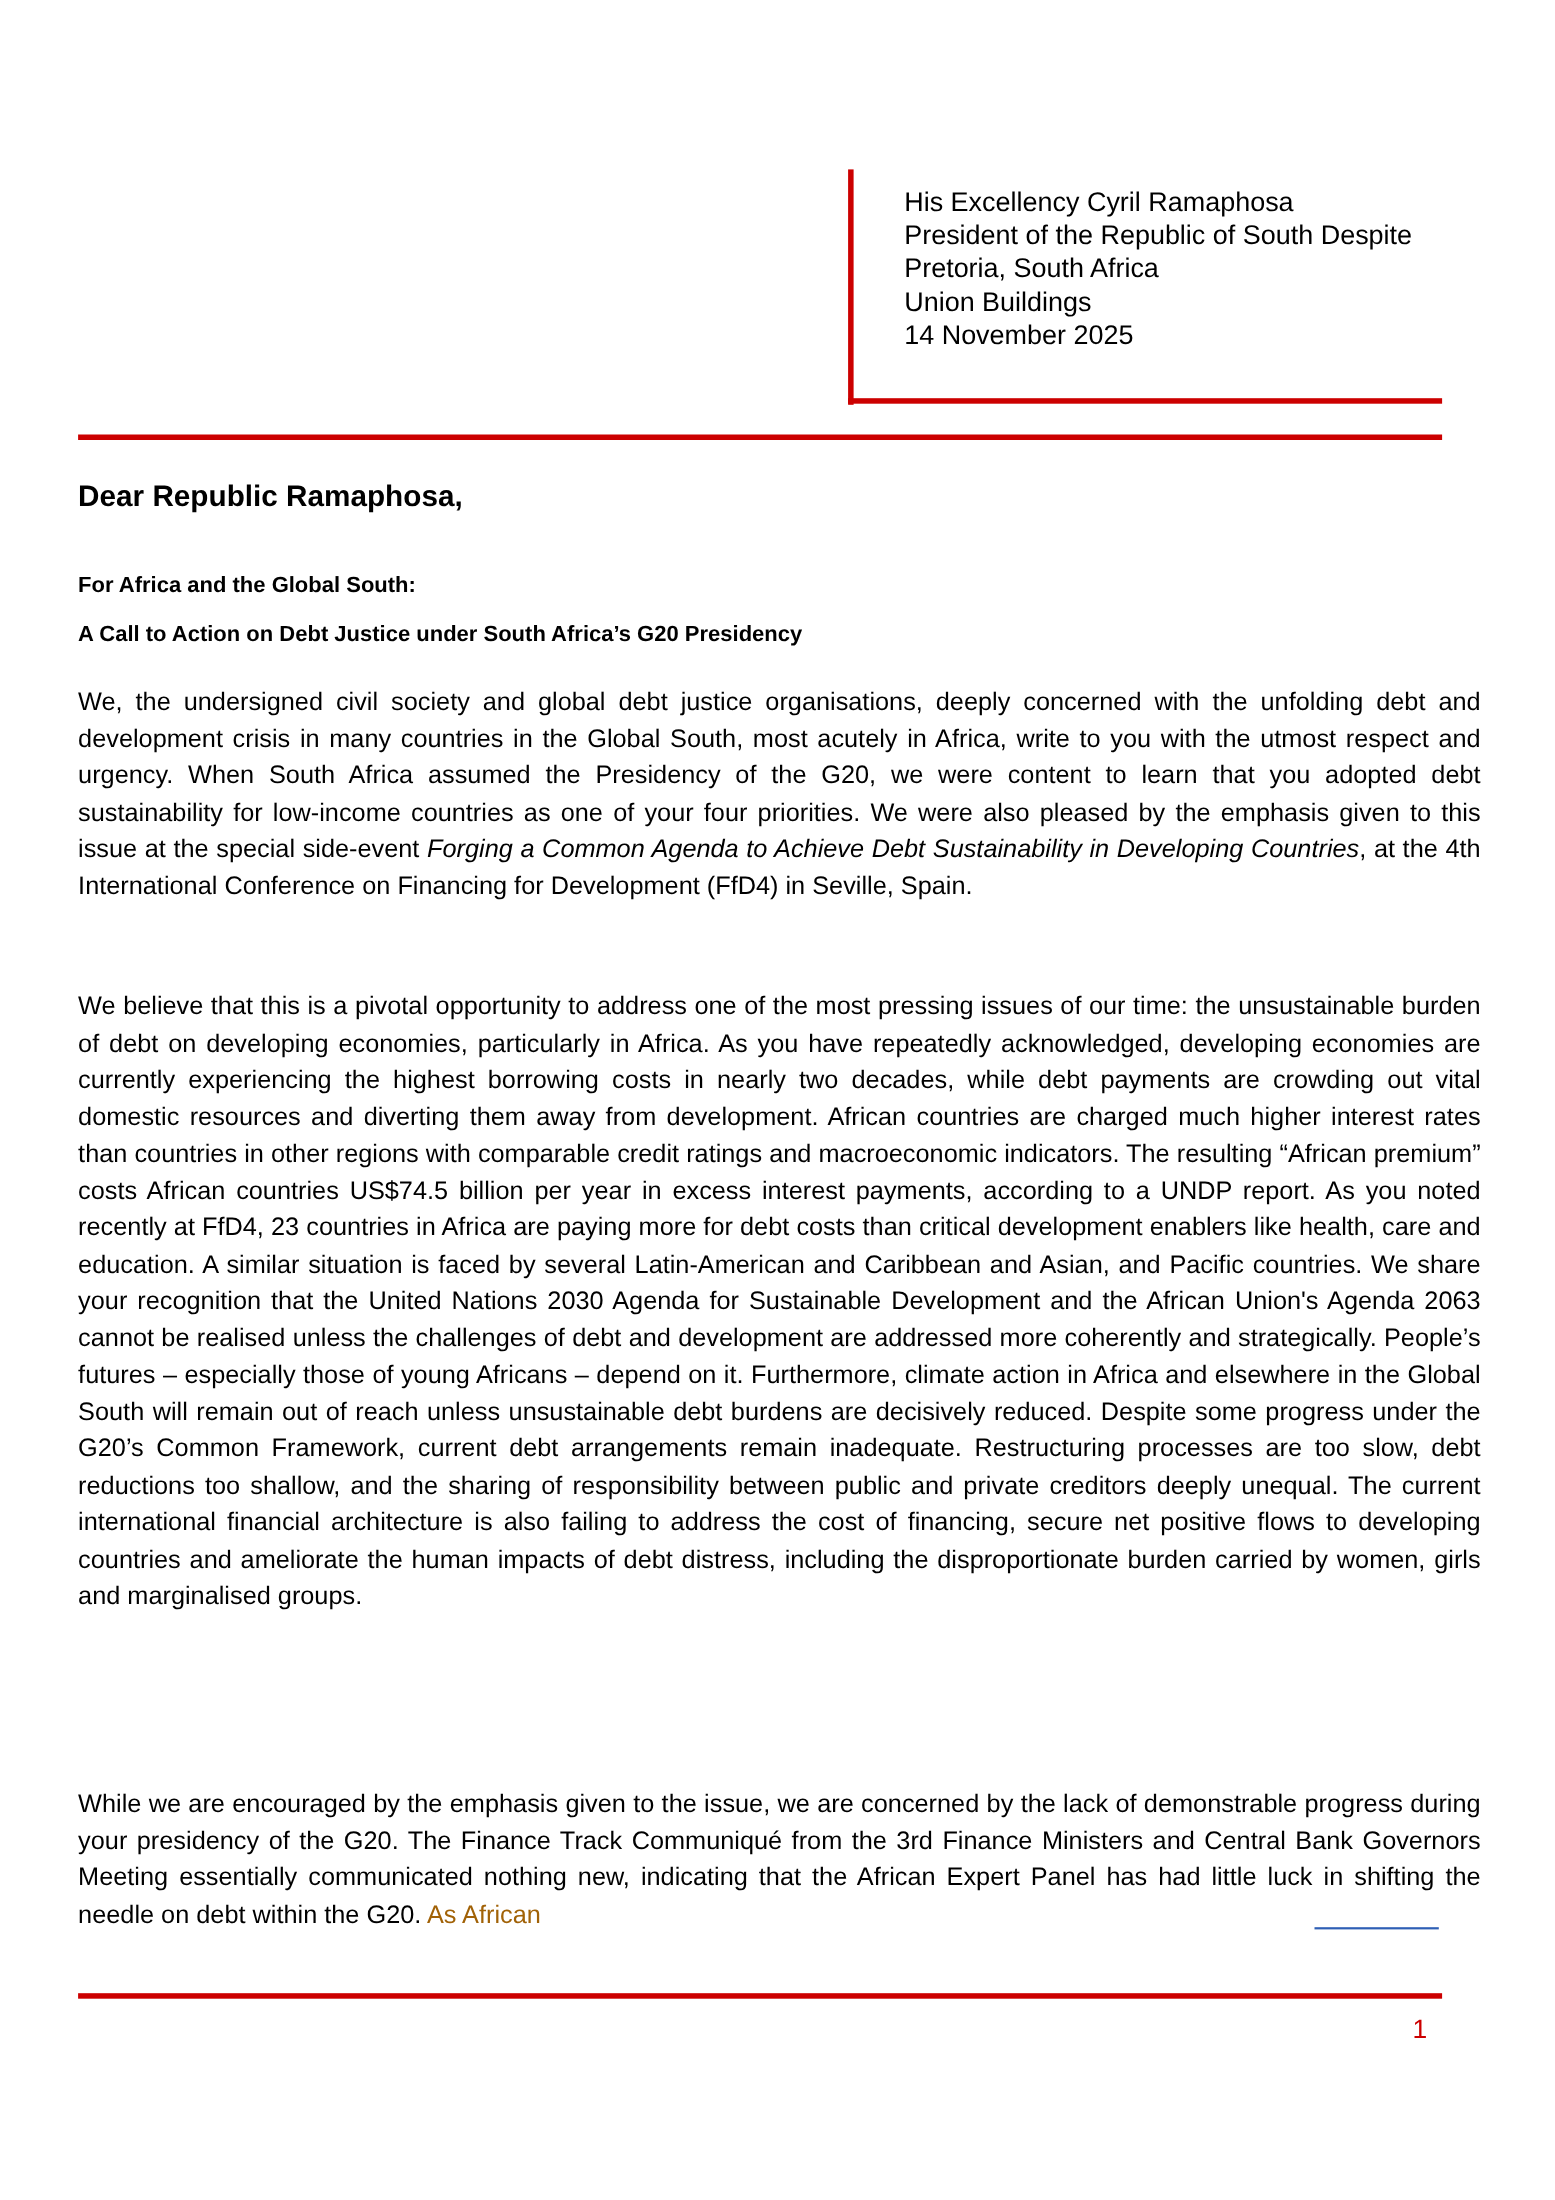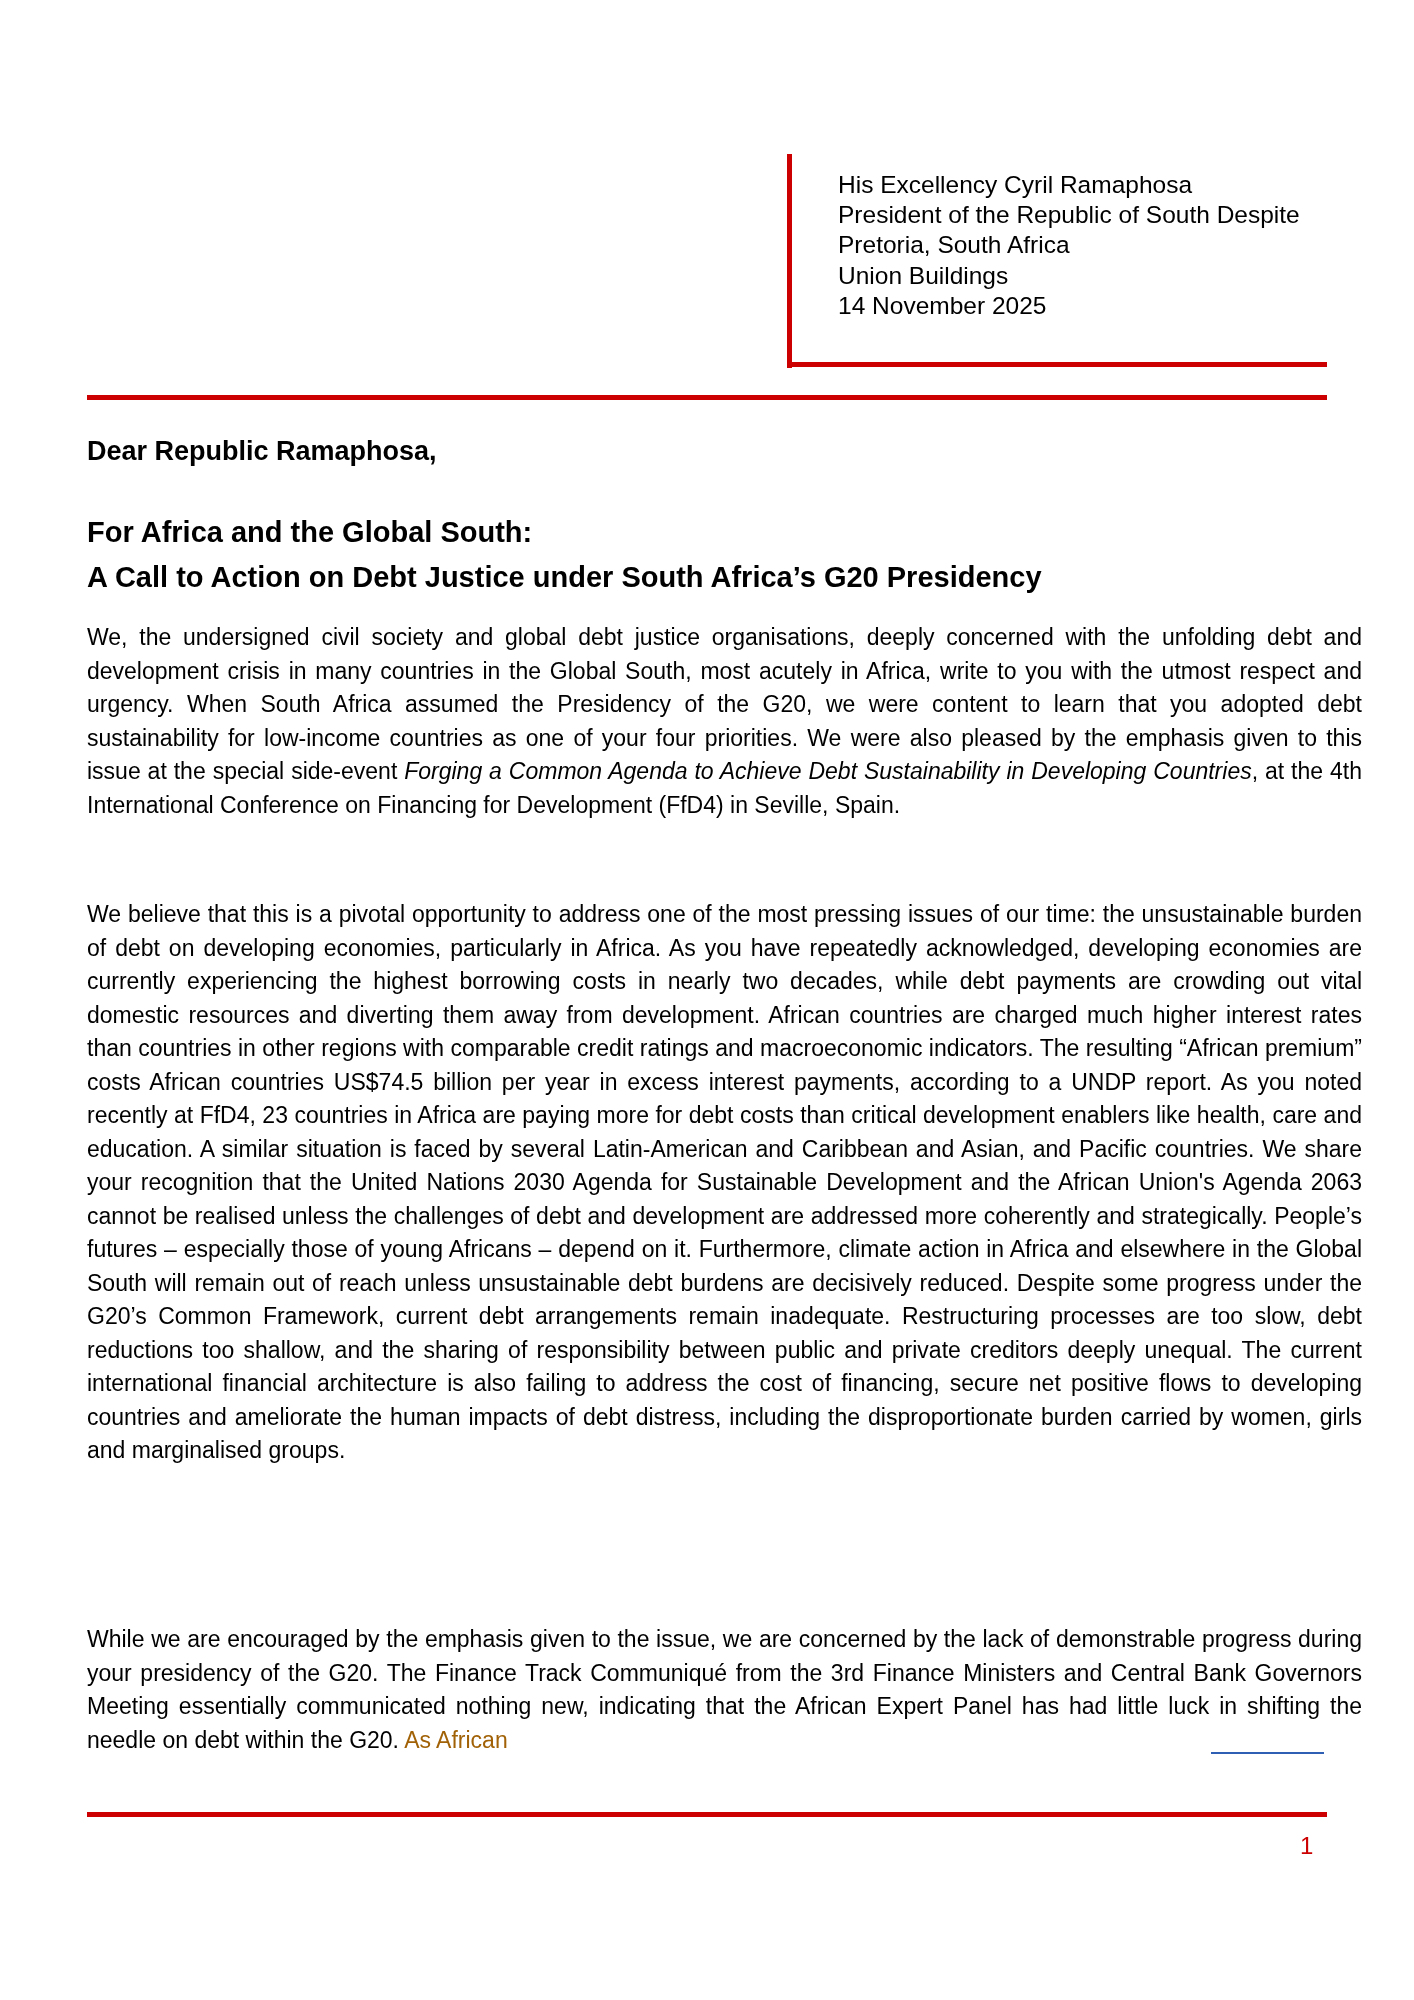--- a/index.html
+++ b/index.html
@@ -1,30 +1,30 @@
 <!DOCTYPE html>
 <html><head>
   <meta charset="utf-8">
   <style>
     html, body { margin: 0; padding: 0; background: #ffffff; }
     body { width: 1414px; height: 2000px; position: relative; overflow: hidden;
            font-family: "Liberation Sans", sans-serif; color: #000; }
-    .page { position: absolute; left: 16px; top: 0; width: 1276px; height: 2000px; background: #fff; }
+    .page { position: absolute; left: 0; top: 0; width: 1276px; height: 2000px; background: #fff; }
 
     .addr-vline { position: absolute; left: 771px; top: 154px; width: 5px; height: 214px; background: #cc0000; }
     .addr-hline { position: absolute; left: 771px; top: 362px; width: 540px; height: 5px; background: #cc0000; }
     .address { position: absolute; left: 822px; top: 170px; font-size: 24.5px; line-height: 30.2px; }
     .address div { white-space: nowrap; }
 
     .top-rule { position: absolute; left: 71px; top: 395px; width: 1240px; height: 5px; background: #cc0000; }
     .bottom-rule { position: absolute; left: 71px; top: 1812px; width: 1240px; height: 5px; background: #cc0000; }
     .page-number { position: absolute; left: 1284px; top: 1832px; font-size: 24px; color: #cc0000; }
 
     .salutation { position: absolute; left: 71px; top: 436px; font-size: 27px; font-weight: bold; white-space: nowrap; }
-    .title { position: absolute; left: 71px; top: 510px; font-size: 29px; font-weight: bold; line-height: 45px; white-space: nowrap; }
+    .title { position: absolute; left: 71px; top: 510px; font-size: 20px; font-weight: bold; line-height: 45px; white-space: nowrap; }
 
     .body { position: absolute; left: 71px; width: 1275px; font-size: 23px; line-height: 33.5px; text-align: justify; }
     .p1 { top: 621px; }
     .p2 { top: 898px; }
     .p3 { top: 1623px; }
     .body em { font-style: italic; }
     .link { color: #a16207; }
     .link-underline { position: absolute; left: 1195px; top: 1752px; width: 113px; height: 2px; background: #2f5fb5; }
   </style>
 </head>

